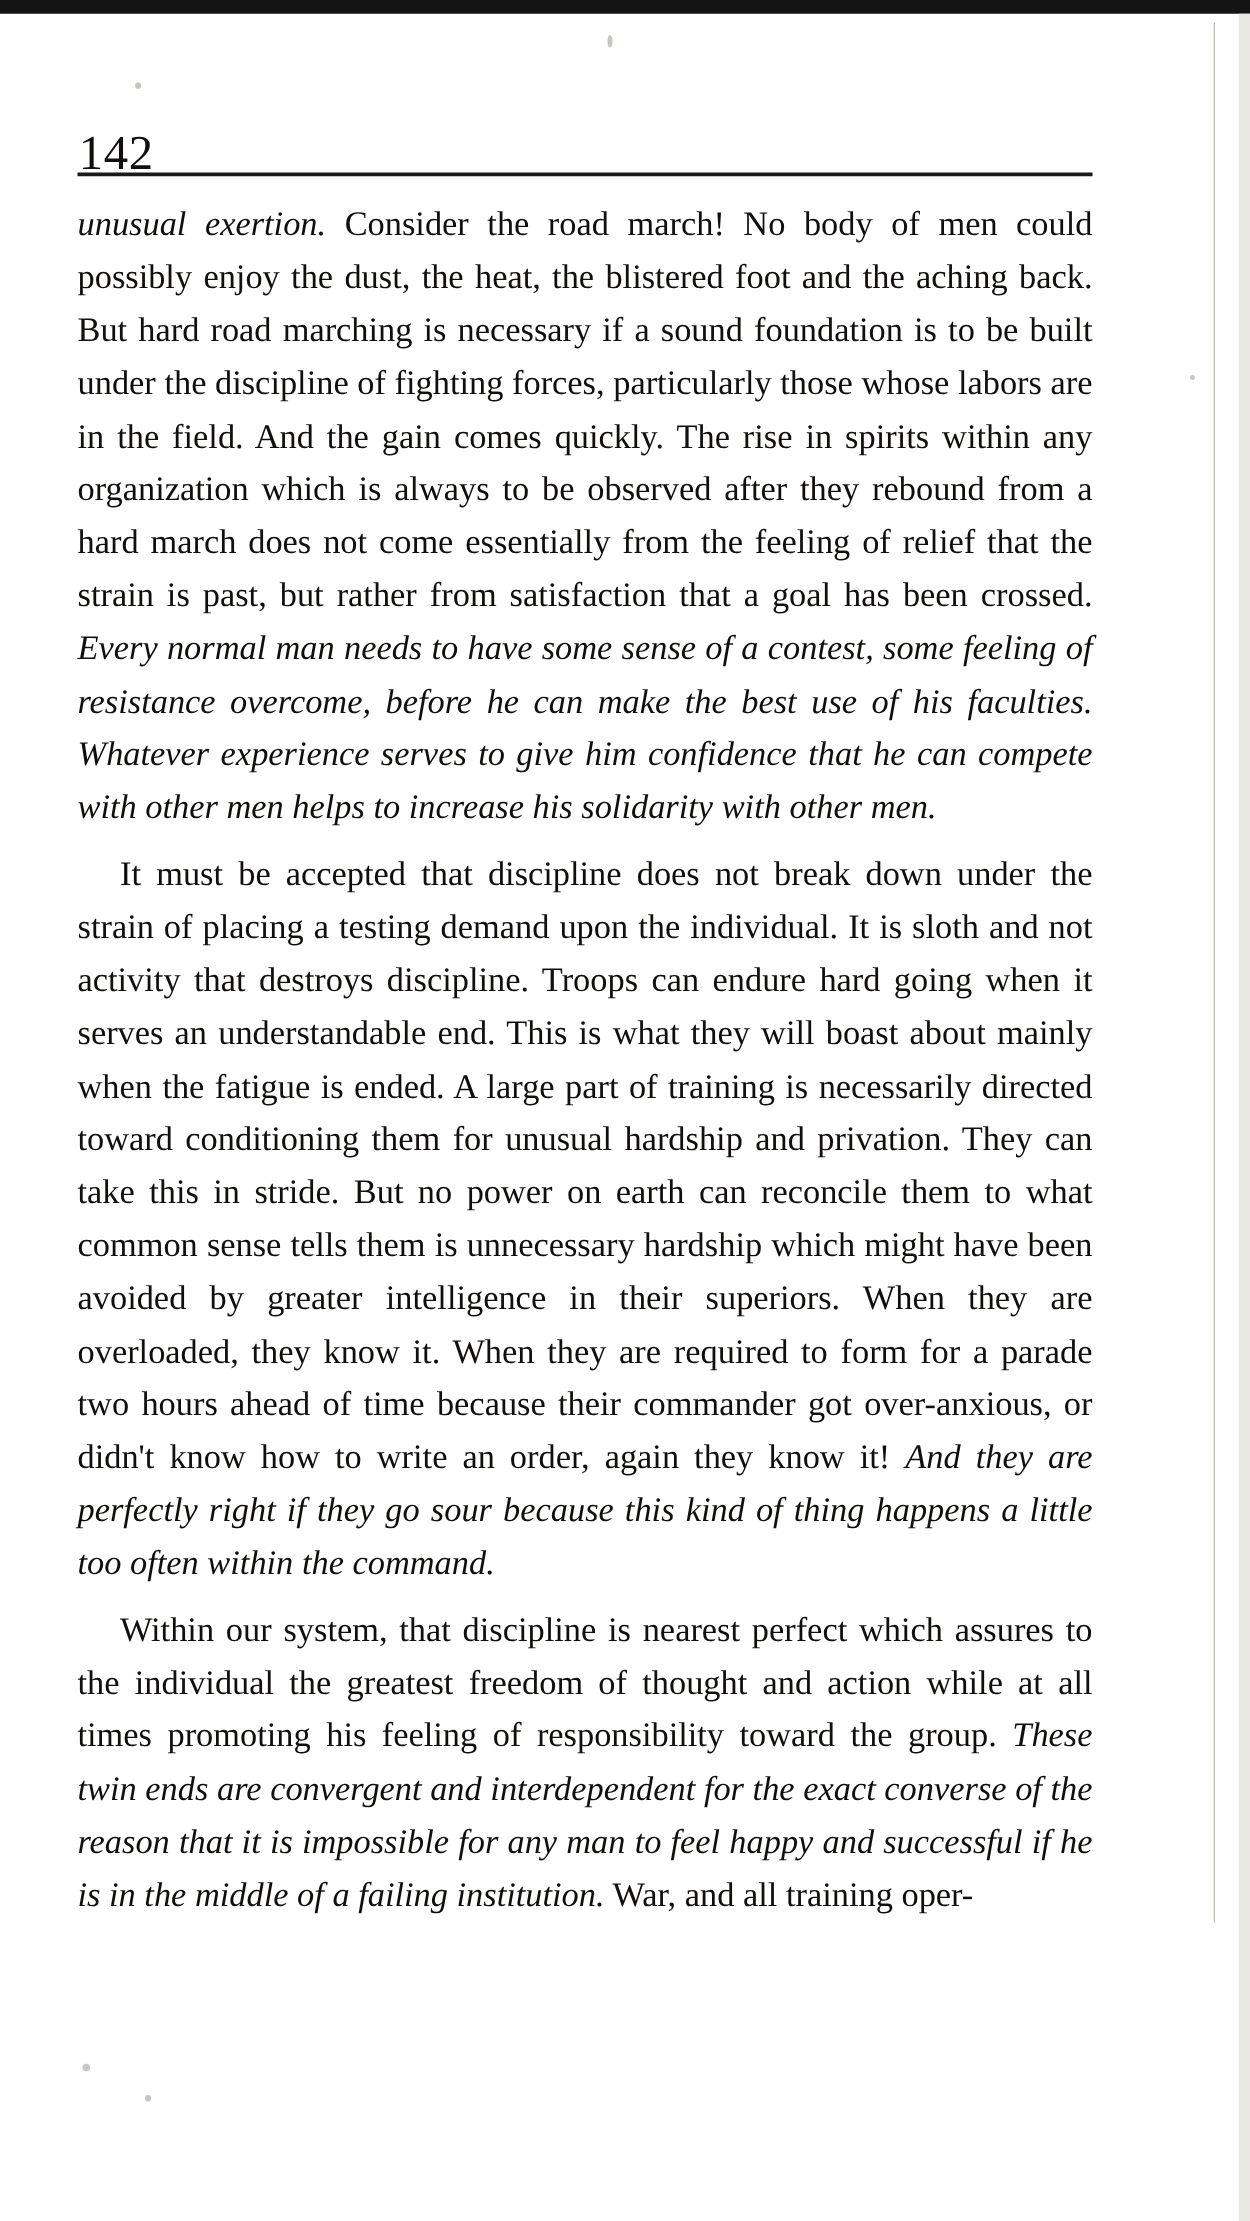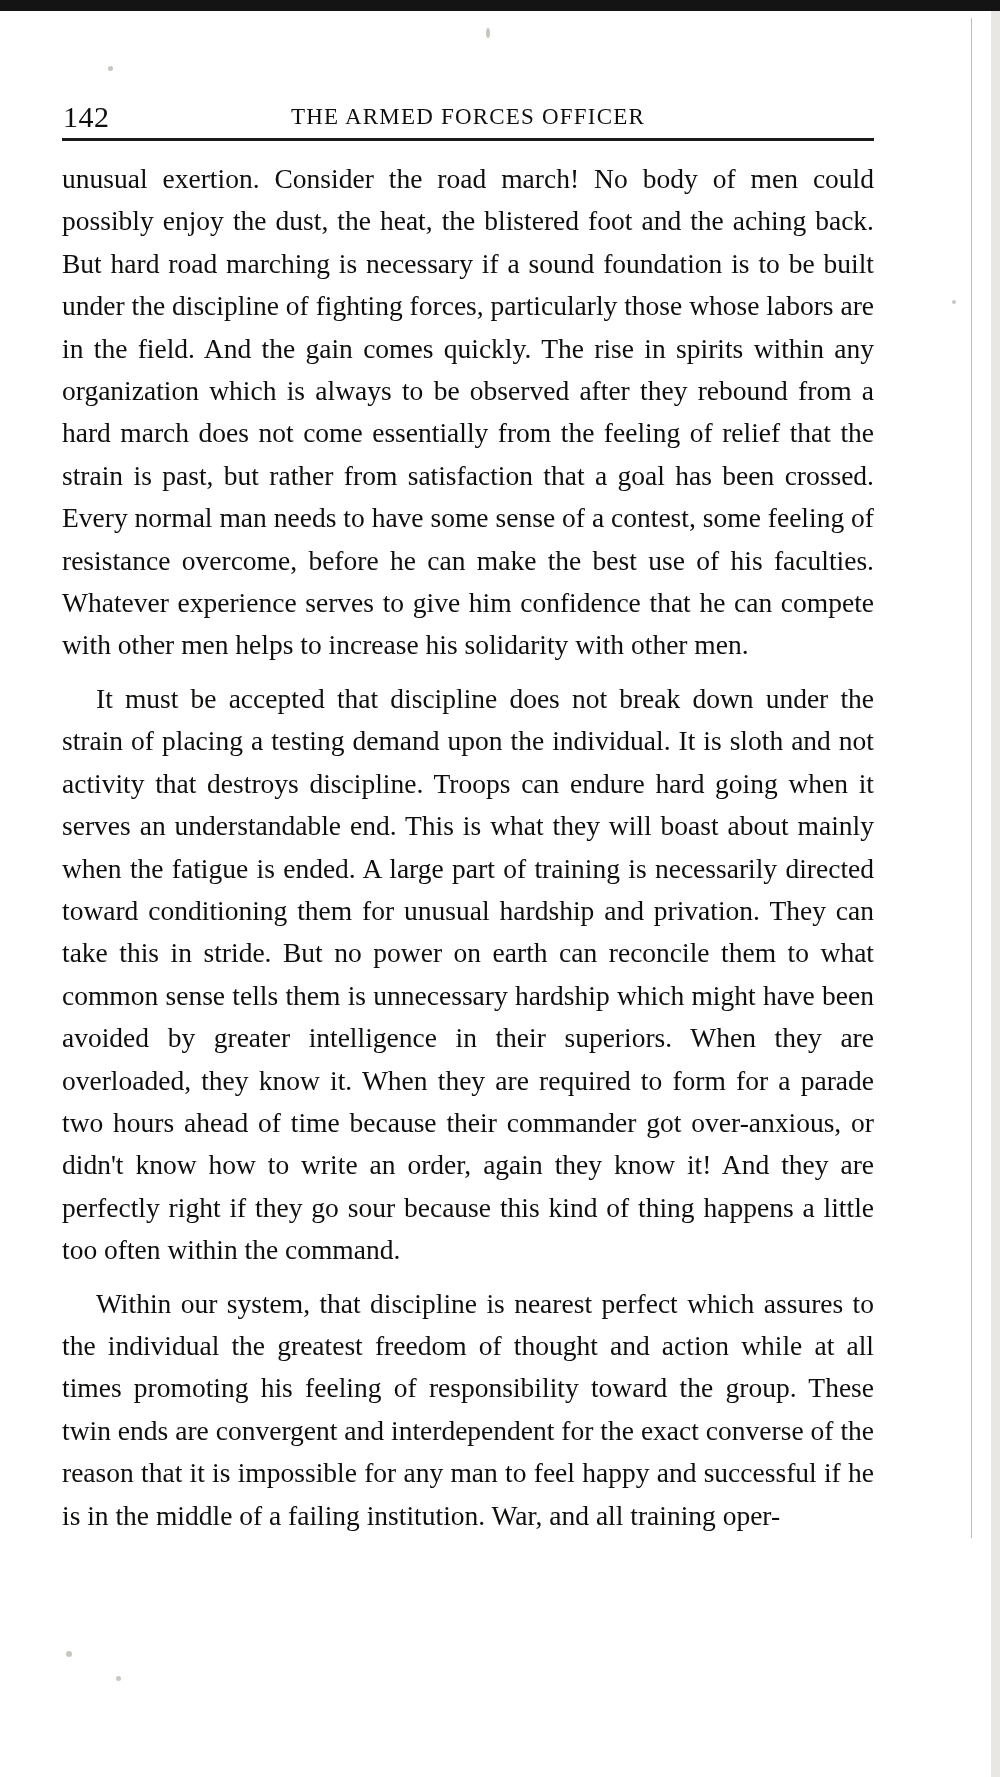--- a/index.html
+++ b/index.html
@@ -55,21 +55,21 @@
     position: absolute;
     top: 100px;
     left: 63px;
     width: 810px;
     height: 36px;
   }
   .folio {
     position: absolute;
     left: 0;
     top: 0;
-    font-size: 30px;
+    font-size: 39px;
     letter-spacing: 0.5px;
   }
   .head-title {
     position: absolute;
     left: 0;
     top: 4px;
     width: 810px;
     text-align: center;
     font-size: 23px;
     font-variant: small-caps;
@@ -98,41 +98,41 @@
     text-align: justify;
     text-justify: inter-word;
     -webkit-hyphens: none;
     hyphens: none;
   }
   p.indent {
     text-indent: 34px;
     margin-top: 11px;
   }
   .ital {
+    font-style: italic;
   }
 
   
   .speck {
     position: absolute;
     background: #c9c6c0;
     border-radius: 50%;
   }
 </style>
 </head>
 <body>
 
 <div class="scan-top-bar"></div>
 <div class="scan-right-edge"></div>
 <div class="scan-gutter-line"></div>
 
 <div class="page">
 
   <div class="running-head">
     <div class="folio">142</div>
-    <div class="head-title">THE ARMED FORCES OFFICER</div>
   </div>
   <div class="head-rule"></div>
 
   <div class="column">
     <p id="para-0"><span class="ital">unusual exertion.</span><span> Consider the road march! No body of men could possibly enjoy the dust, the heat, the blistered foot and the aching back. But hard road marching is necessary if a sound foundation is to be built under the discipline of fighting forces, particularly those whose labors are in the field. And the gain comes quickly. The rise in spirits within any organization which is always to be observed after they rebound from a hard march does not come essentially from the feeling of relief that the strain is past, but rather from satisfaction that a goal has been crossed. </span><span class="ital">Every normal man needs to have some sense of a contest, some feeling of resistance overcome, before he can make the best use of his faculties. Whatever experience serves to give him confidence that he can compete with other men helps to increase his solidarity with other men.</span></p>
     <p class="indent" id="para-1"><span>It must be accepted that discipline does not break down under the strain of placing a testing demand upon the individual. It is sloth and not activity that destroys discipline. Troops can endure hard going when it serves an understandable end. This is what they will boast about mainly when the fatigue is ended. A large part of training is necessarily directed toward conditioning them for unusual hardship and privation. They can take this in stride. But no power on earth can reconcile them to what common sense tells them is unnecessary hardship which might have been avoided by greater intelligence in their superiors. When they are overloaded, they know it. When they are required to form for a parade two hours ahead of time because their commander got over-anxious, or didn't know how to write an order, again they know it! </span><span class="ital">And they are perfectly right if they go sour because this kind of thing happens a little too often within the command.</span></p>
     <p class="indent" id="para-2"><span>Within our system, that discipline is nearest perfect which assures to the individual the greatest freedom of thought and action while at all times promoting his feeling of responsibility toward the group. </span><span class="ital">These twin ends are convergent and interdependent for the exact converse of the reason that it is impossible for any man to feel happy and successful if he is in the middle of a failing institution.</span><span> War, and all training oper-</span></p>
   </div>
 
   <div class="speck" style="left:108px; top:66px; width:5px; height:5px;"></div>

